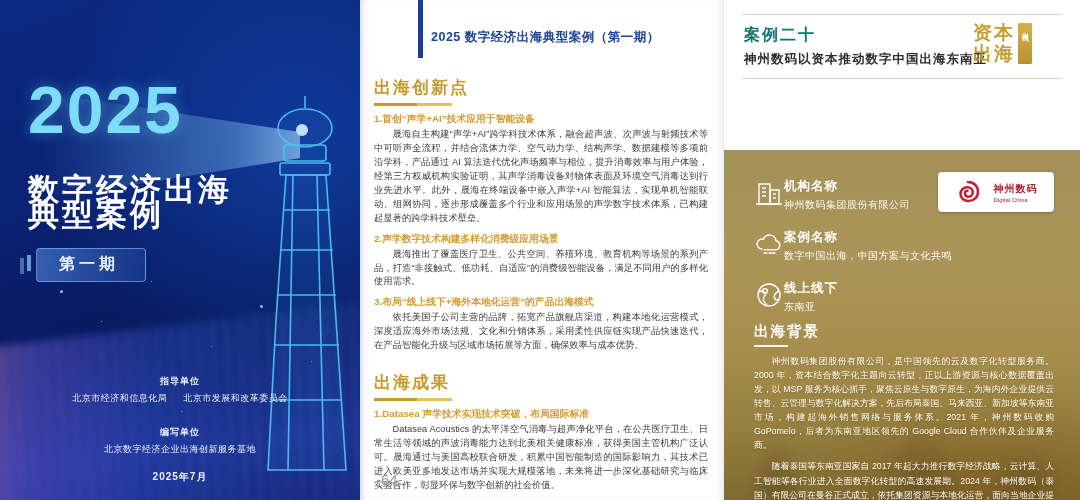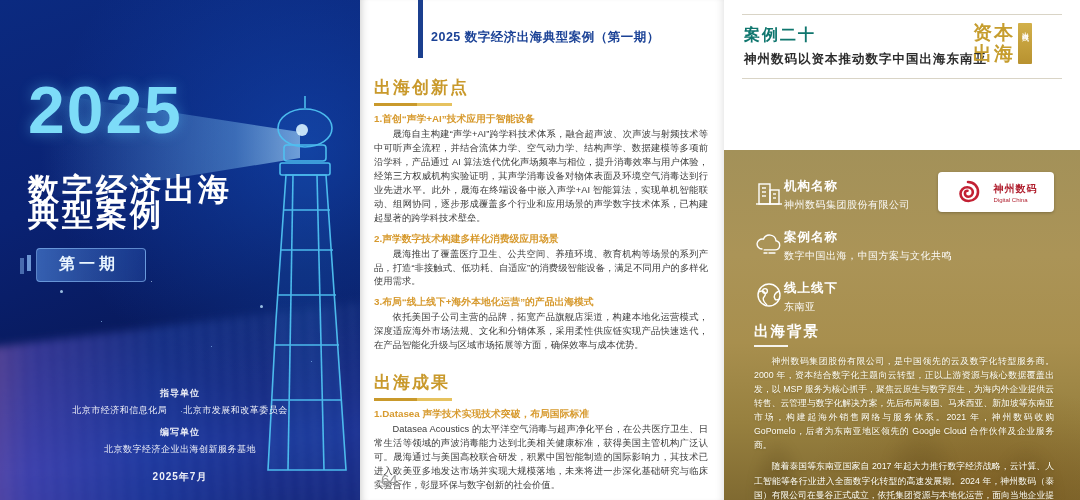--- a/index.html
+++ b/index.html
@@ -41,21 +41,21 @@
     padding:5px 26px 6px 22px; border-radius:4px;
     background:linear-gradient(90deg, rgba(90,150,235,.55), rgba(60,110,210,.25));
     border:1px solid rgba(150,200,255,.55);
     color:#eaf6ff; font-size:16px; font-weight:bold; letter-spacing:4px;
   }
   .issue-badge::before {
     content:""; position:absolute; left:-10px; top:6px; width:4px; height:16px;
     background:rgba(150,200,255,.7); box-shadow:-7px 3px 0 0 rgba(150,200,255,.45);
   }
   .cover-footer { position:absolute; left:0; right:0; bottom:16px; text-align:center; color:rgba(255,255,255,.92); }
-  .cover-footer .f-label { font-size:9px; font-weight:bold; margin-top:9px; letter-spacing:1px; }
+  .cover-footer .f-label { font-size:9px; font-weight:bold; margin-top:21px; letter-spacing:1px; }
   .cover-footer .f-orgs { font-size:9px; margin-top:4px; letter-spacing:.5px; }
   .cover-footer .f-orgs span { margin:0 8px; }
   .cover-footer .f-date { font-size:10px; font-weight:bold; margin-top:14px; letter-spacing:1px; }
 
   
   .page-mid {
     position:relative; width:364px; flex:0 0 364px; height:500px; background:#ffffff;
     padding:0 16px 0 14px;
     box-shadow:inset 8px 0 10px -8px rgba(0,0,0,.25), inset -8px 0 10px -8px rgba(0,0,0,.15);
   }

